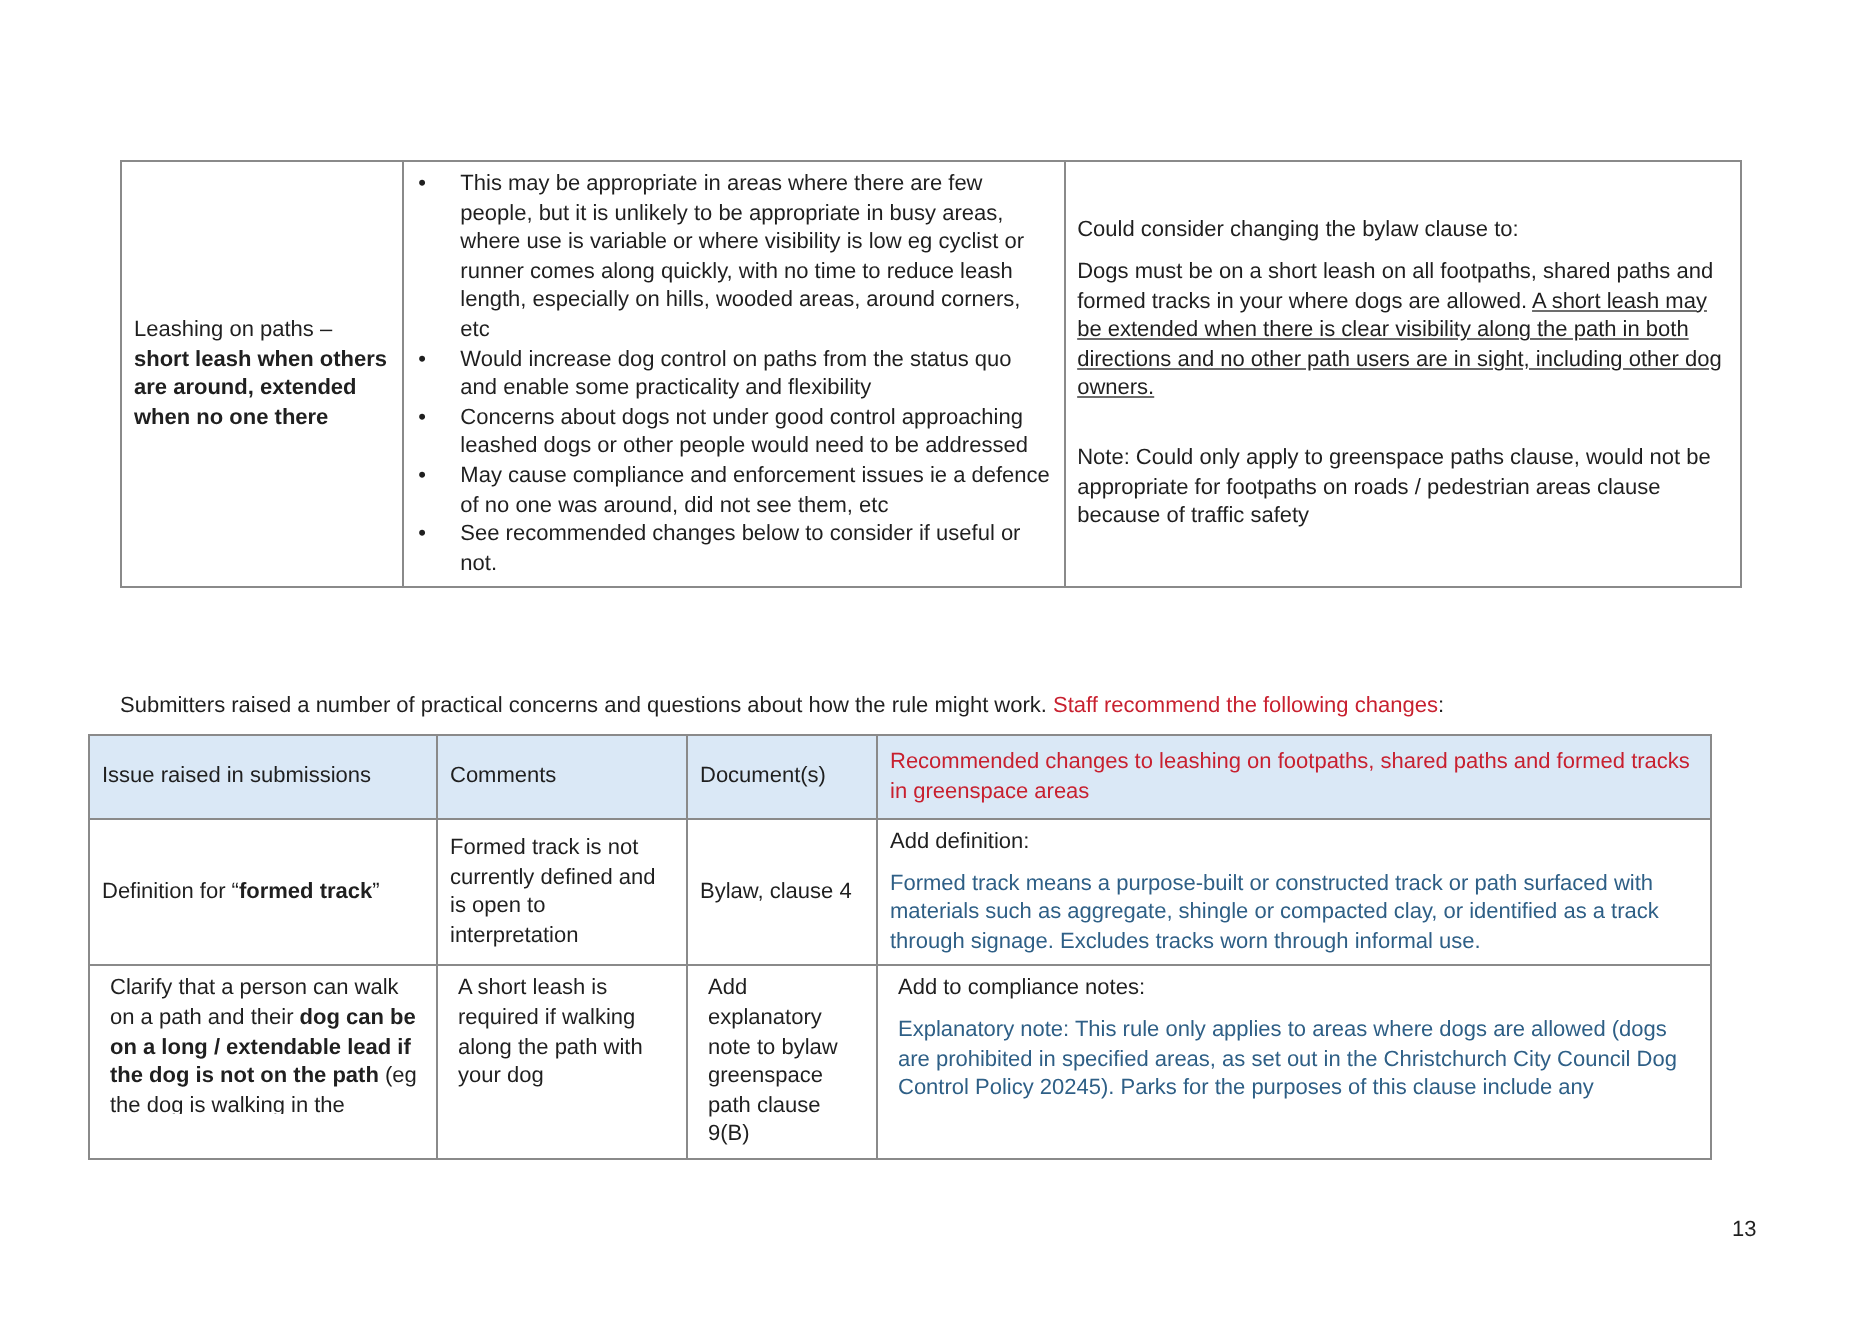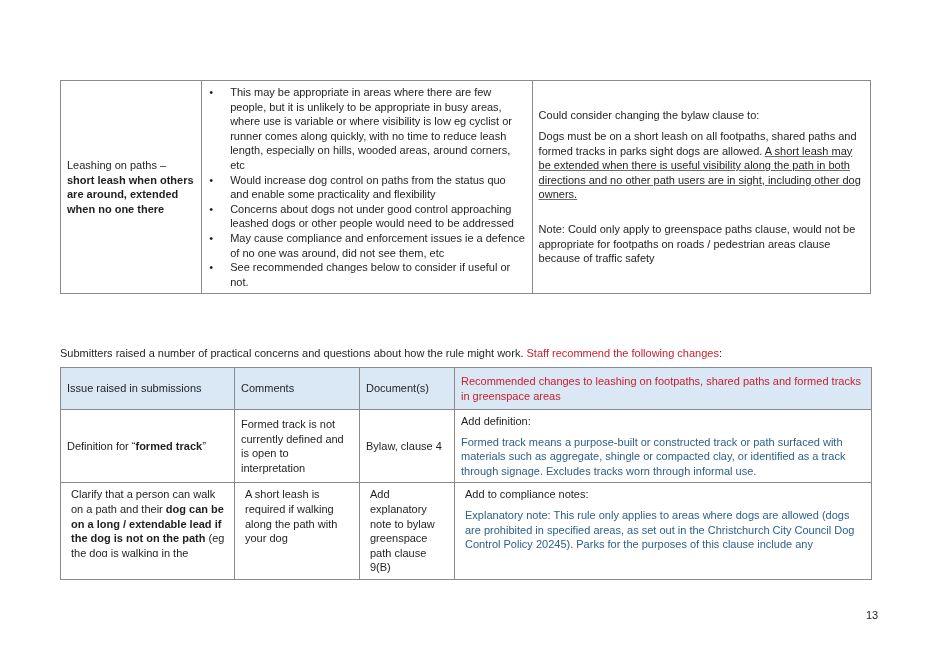--- a/index.html
+++ b/index.html
@@ -36,21 +36,21 @@
     ul.bullets li { position: relative; margin: 0; }
     ul.bullets li::before {
       content: "\2022"; position: absolute; left: -21px; top: 0; font-size: 11px;
     }
     .cellp { margin: 0 0 6px 0; }
     .cellp:last-child { margin-bottom: 0; }
     .gap { height: 14px; }
 
     #intro { position: absolute; left: 60px; top: 346px; width: 820px; white-space: nowrap; }
 
-    #table2 { left: 60px; top: 367px; width: 811px; }
+    #table2 { left: 44px; top: 367px; width: 811px; }
     #table2 .d1 { width: 174px; }
     #table2 .d2 { width: 125px; }
     #table2 .d3 { width: 95px; }
     #table2 .d4 { width: 417px; }
     #table2 th { height: 42px; box-sizing: border-box; }
     #table2 .r1 td { height: 56px; box-sizing: border-box; }
     #table2 .r2 td { height: 80px; box-sizing: border-box; vertical-align: top; overflow: hidden; padding-left: 10px; }
     .clip { height: 70px; overflow: hidden; }
 
     #page-number { position: absolute; left: 866px; top: 608px; font-size: 11px; }
@@ -73,21 +73,21 @@
       <ul class="bullets">
         <li>This may be appropriate in areas where there are few people, but it is unlikely to be appropriate in busy areas, where use is variable or where visibility is low eg cyclist or runner comes along quickly, with no time to reduce leash length, especially on hills, wooded areas, around corners, etc</li>
         <li>Would increase dog control on paths from the status quo and enable some practicality and flexibility</li>
         <li>Concerns about dogs not under good control approaching leashed dogs or other people would need to be addressed</li>
         <li>May cause compliance and enforcement issues ie a defence of no one was around, did not see them, etc</li>
         <li>See recommended changes below to consider if useful or not.</li>
       </ul>
     </td>
     <td>
       <p class="cellp">Could consider changing the bylaw clause to:</p>
-      <p class="cellp"><span>Dogs must be on a short leash on all footpaths, shared paths and formed tracks in parks sight dogs are allowed. </span><span class="ul">A short leash may be extended when there is useful visibility along the path in both directions and no other path users are in sight, including other dog owners.</span></p>
+      <p class="cellp"><span>Dogs must be on a short leash on all footpaths, shared paths and formed tracks in your where dogs are allowed. </span><span class="ul">A short leash may be extended when there is clear visibility along the path in both directions and no other path users are in sight, including other dog owners.</span></p>
       <div class="gap"></div>
       <p class="cellp">Note: Could only apply to greenspace paths clause, would not be appropriate for footpaths on roads / pedestrian areas clause because of traffic safety</p>
     </td>
   </tr>
 </tbody>
   </table>
 
 <div id="intro"><span>Submitters raised a number of practical concerns and questions about how the rule might work. </span><span class="red">Staff recommend the following changes</span><span>:</span></div>
 
 <table id="table2">

